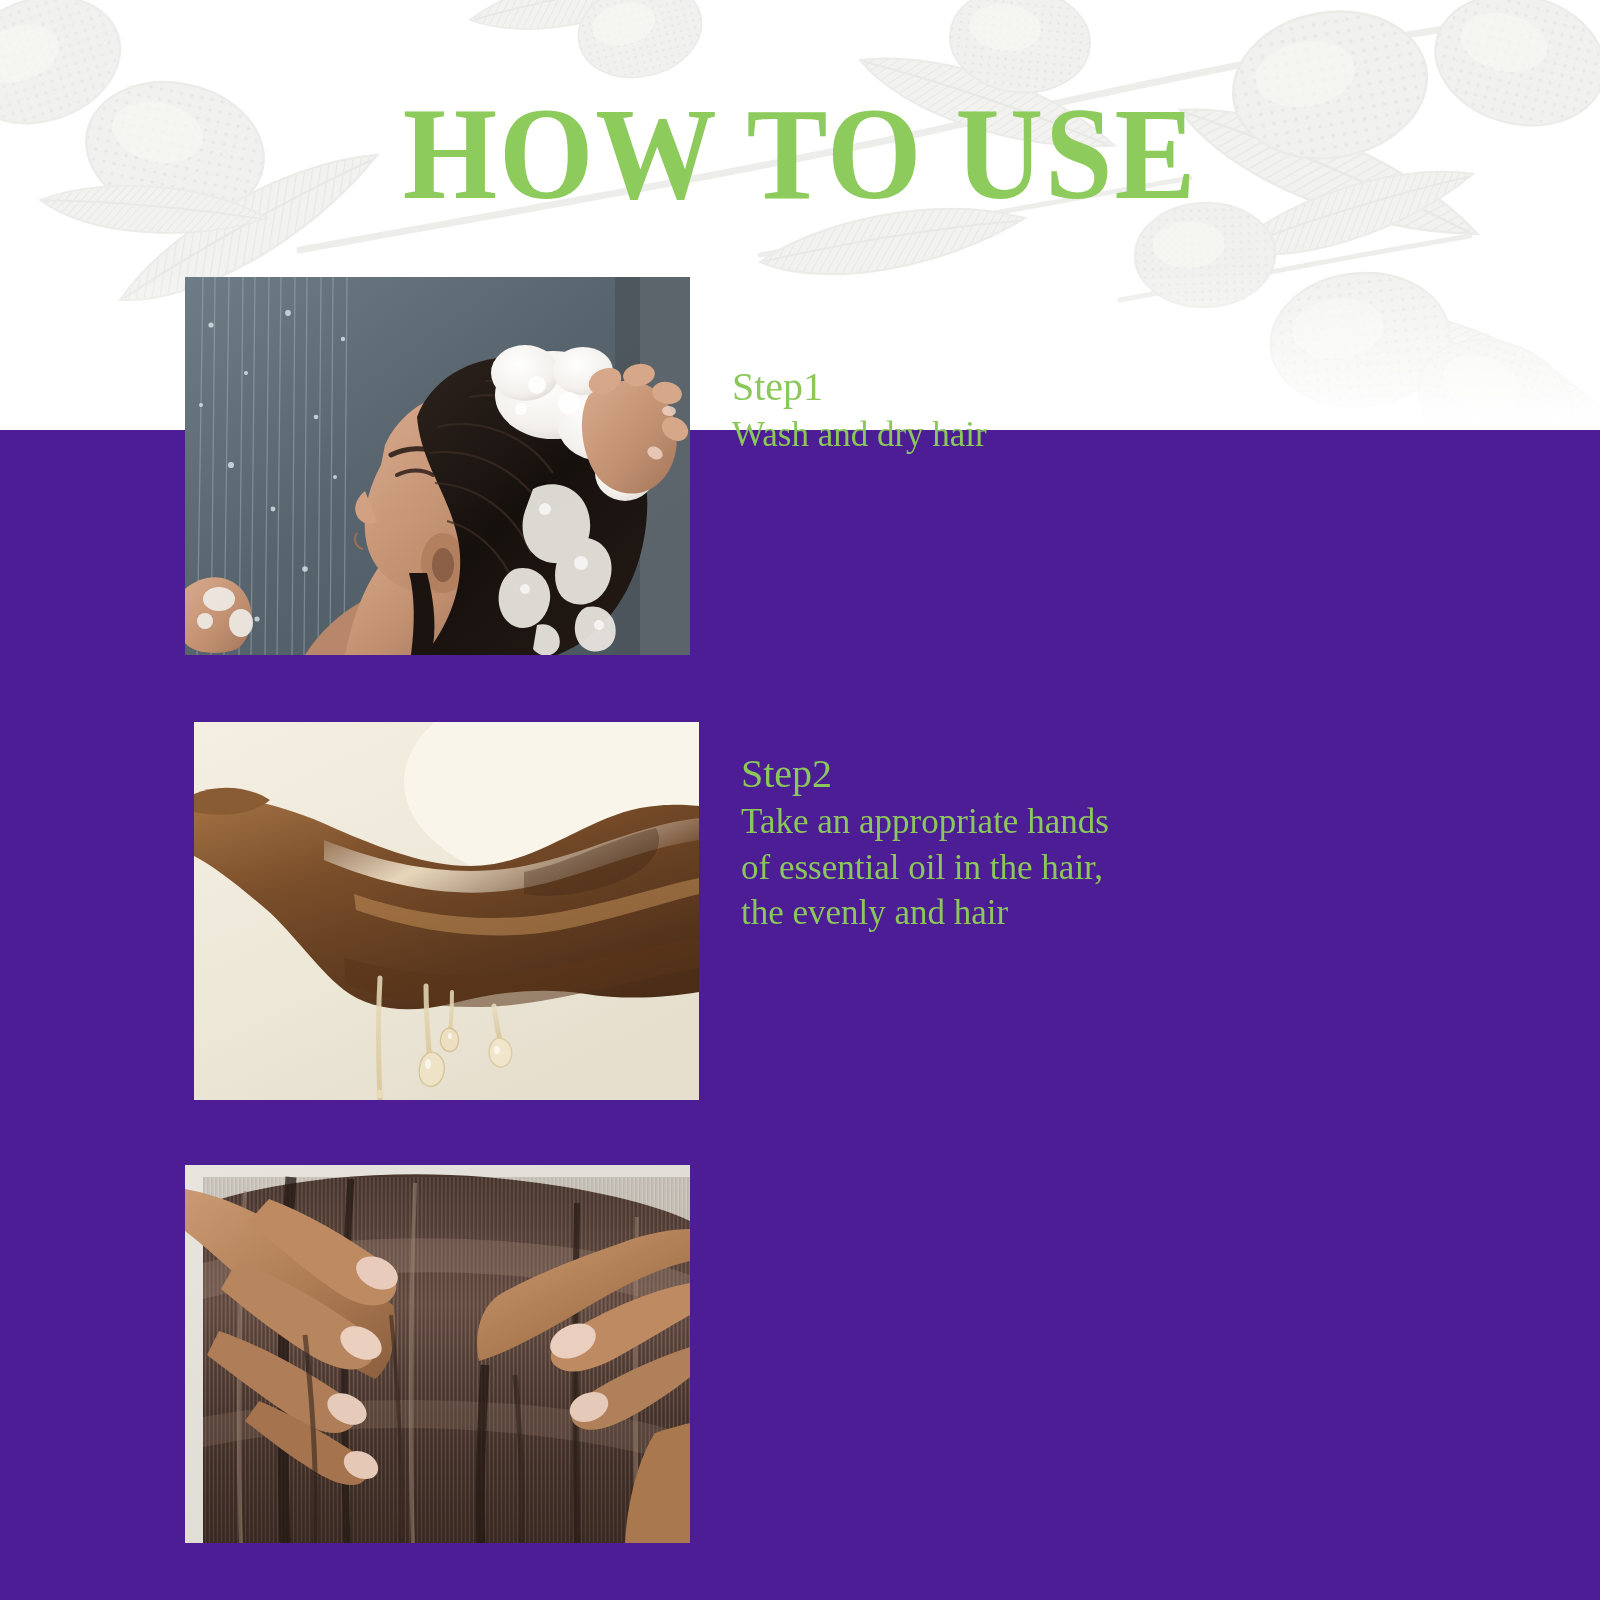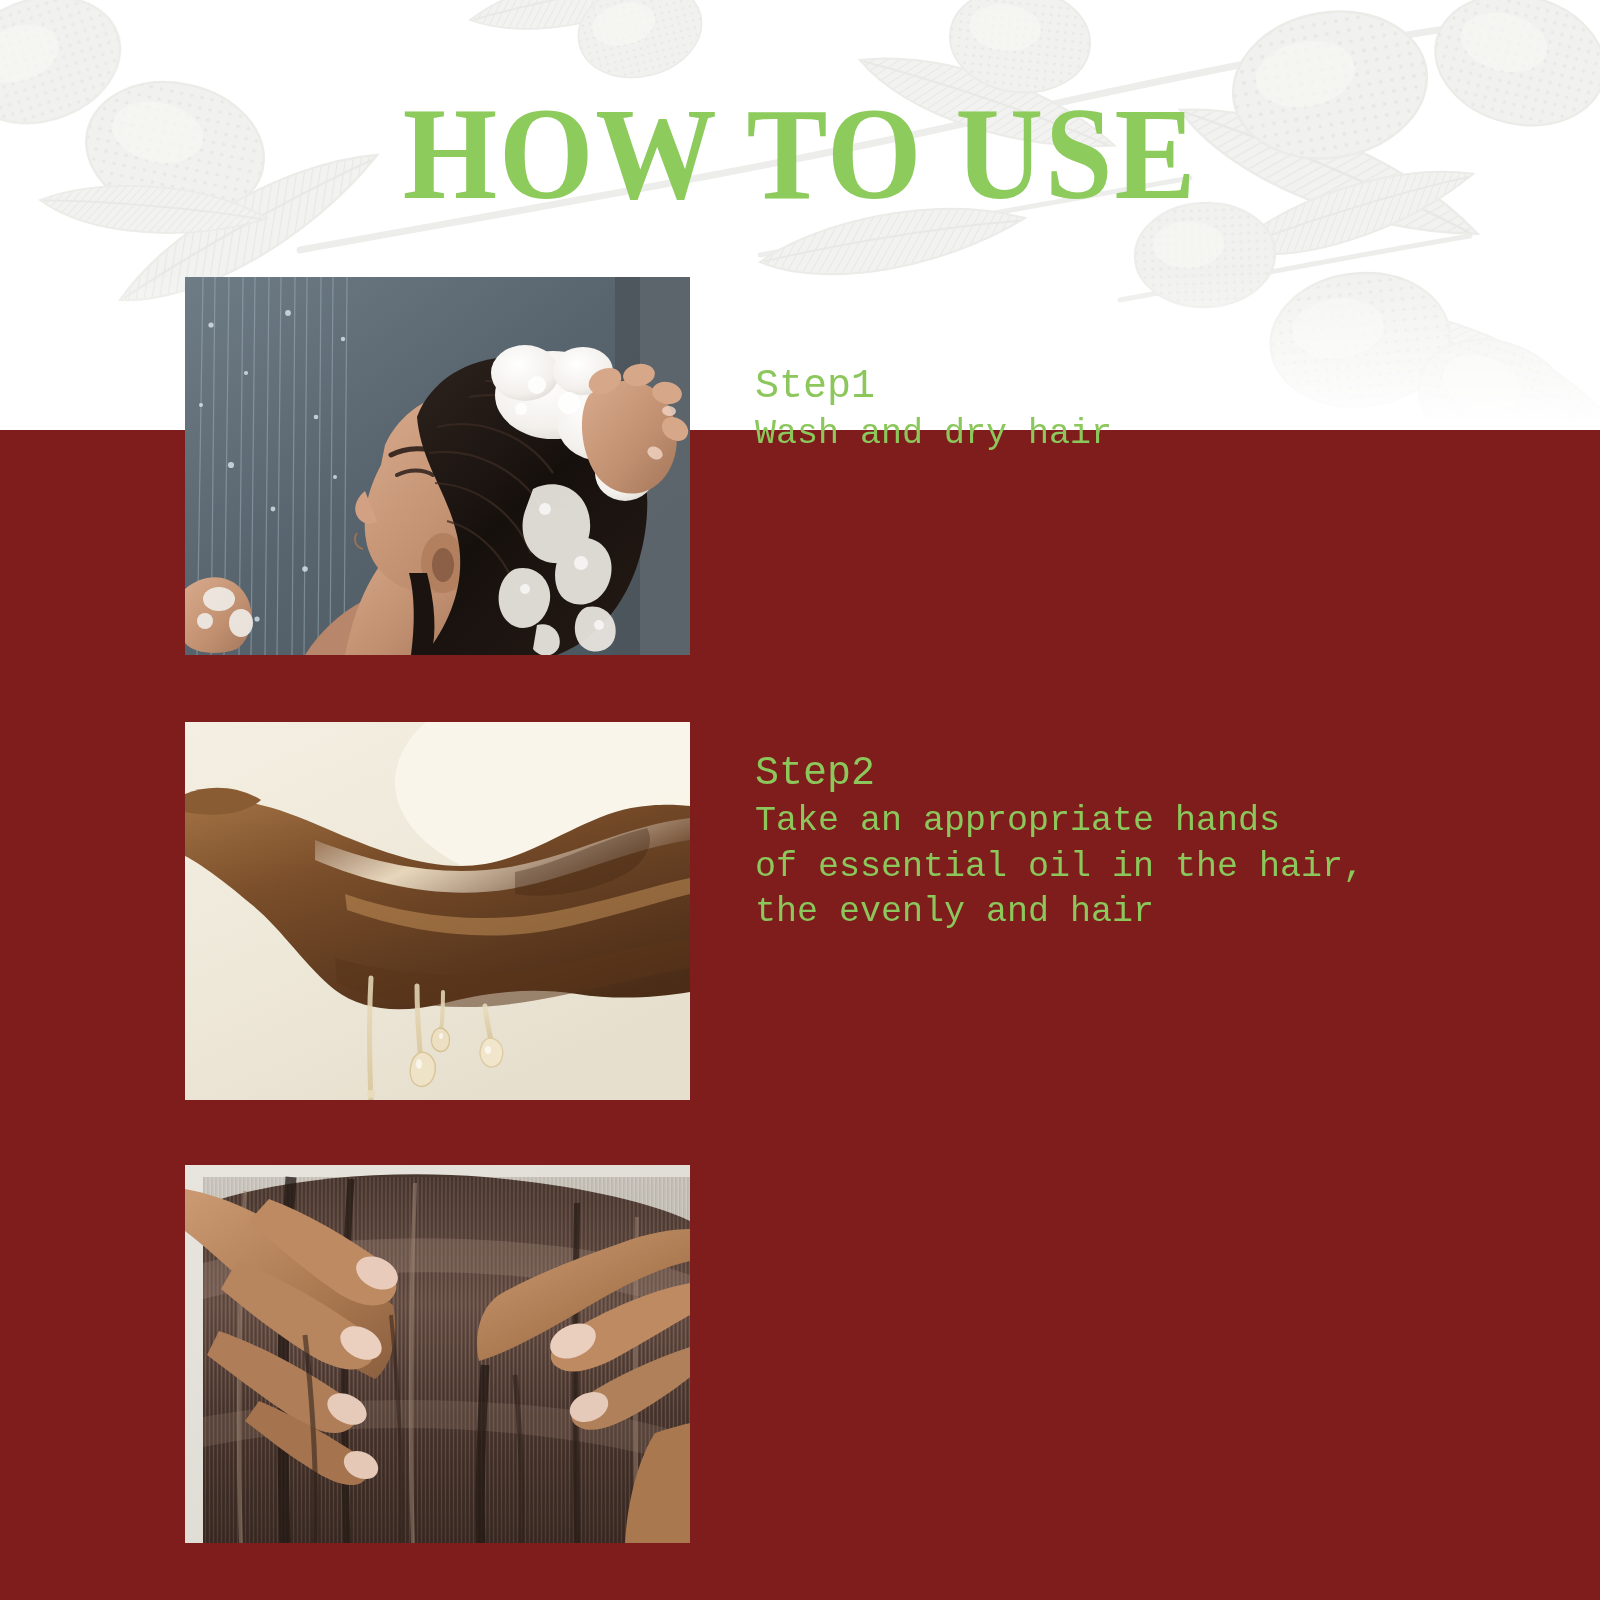--- a/index.html
+++ b/index.html
@@ -10,21 +10,21 @@
     height: 1600px;
     background: #ffffff;
     font-family: "Liberation Sans", sans-serif;
     overflow: hidden;
   }
 
   #page {
     position: relative;
     width: 1600px;
     height: 1600px;
-    background: #7f1d1d;
+    background: #4c1d95;
     overflow: hidden;
   }
 
   
   #watermark {
     position: absolute;
     left: 0; top: 0;
     width: 1600px;
     height: 430px;
     overflow: hidden;
@@ -52,38 +52,38 @@
 
   
   .step-row {
     position: absolute;
     left: 0;
     width: 1600px;
     display: flex;
     align-items: flex-start;
   }
   #step-row-1 { top: 277px; }
-  #step-row-2 { top: 722px; }
+  #step-row-2 { top: 722px; padding-left: 9px; }
   #step-row-3 { top: 1165px; }
 
   .step-photo {
     position: relative;
     margin-left: 185px;
     width: 505px;
     height: 378px;
     overflow: hidden;
     flex: none;
     background: #ddd;
   }
   .step-photo svg { display: block; width: 505px; height: 378px; }
 
   .step-text {
-    margin-left: 65px;
+    margin-left: 42px;
     color: #8CC75C;
-    font-family: Liberation Mono, monospace;
+    font-family: Liberation Serif, serif;
     font-weight: 400;
     max-width: 680px;
   }
   .step-label {
     font-size: 40px;
     line-height: 1.28;
     color: #8CC75C;
     white-space: nowrap;
   }
   .step-desc {

